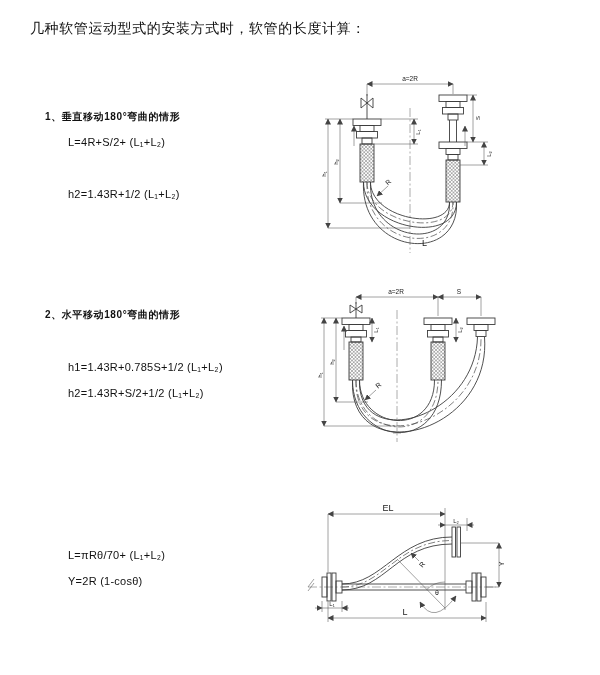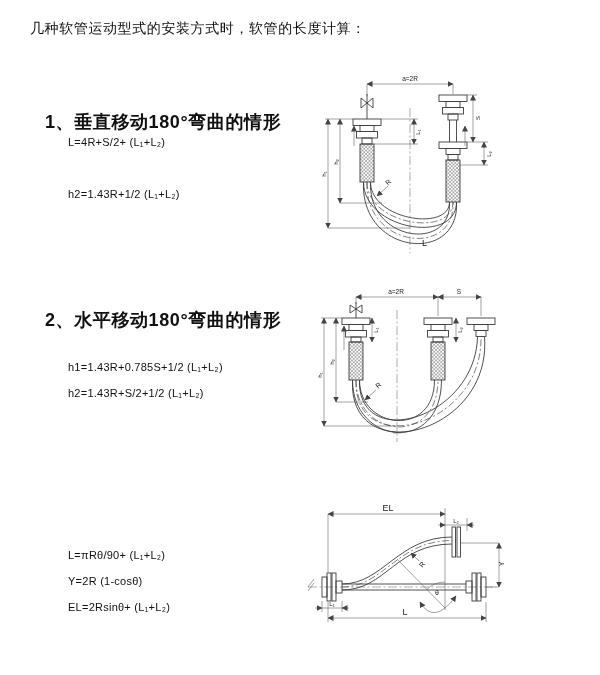--- a/index.html
+++ b/index.html
@@ -1,19 +1,19 @@
 <!DOCTYPE html>
 <html><head>
 <meta charset="utf-8">
 <style>
   html,body{margin:0;padding:0;background:#fff;}
   .page{position:relative;width:600px;height:675px;background:#ffffff;overflow:hidden;
         font-family:"Liberation Sans","DejaVu Sans",sans-serif;color:#111;}
   .title{position:absolute;left:30px;top:20px;font-size:14px;font-weight:normal;letter-spacing:.6px;}
-  .sec-head{position:absolute;font-size:18px;font-weight:bold;letter-spacing:.6px;}
+  .sec-head{position:absolute;font-size:10px;font-weight:bold;letter-spacing:.6px;}
   .formula{position:absolute;font-size:11px;letter-spacing:.25px;}
   svg.diag{position:absolute;}
   
   .d{stroke:#3c3c3c;stroke-width:.9;fill:none;}
   .bd{stroke:#3c3c3c;stroke-width:.9;}           
   .t{stroke:#555;stroke-width:.55;fill:none;}     
   .cl{stroke:#666;stroke-width:.55;fill:none;stroke-dasharray:9 2.5 2 2.5;} 
   .hd{stroke:#4a4a4a;stroke-width:.7;fill:none;stroke-dasharray:7 2.5 2 2.5;} 
   text.lab{fill:#222;font-size:6.5px;font-family:"Liberation Sans","DejaVu Sans",sans-serif;}
   text.sm{font-size:6px;}
@@ -28,23 +28,22 @@
   <div class="title">几种软管运动型式的安装方式时，软管的长度计算：</div>
 
   <div class="sec-head" style="left:45px;top:110px">1、垂直移动180°弯曲的情形</div>
   <div class="formula" style="left:68px;top:136px">L=4R+S/2+ (L₁+L₂)</div>
   <div class="formula" style="left:68px;top:188px">h2=1.43R+1/2 (L₁+L₂)</div>
 
   <div class="sec-head" style="left:45px;top:308px">2、水平移动180°弯曲的情形</div>
   <div class="formula" style="left:68px;top:361px">h1=1.43R+0.785S+1/2 (L₁+L₂)</div>
   <div class="formula" style="left:68px;top:387px">h2=1.43R+S/2+1/2 (L₁+L₂)</div>
 
-  <div class="formula" style="left:68px;top:549px">L=πRθ/90+ (L₁+L₂)</div>
+  <div class="formula" style="left:68px;top:549px">L=πRθ/70+ (L₁+L₂)</div>
   <div class="formula" style="left:68px;top:575px">Y=2R (1-cosθ)</div>
-  <div class="formula" style="left:68px;top:601px">EL=2Rsinθ+ (L₁+L₂)</div>
 
   <svg class="diag" style="left:310px;top:70px" width="280" height="190" viewBox="0 0 280 190">
     <defs>
       <marker id="ar1" markerUnits="userSpaceOnUse" markerWidth="6" markerHeight="6" refX="5.5" refY="3" orient="auto-start-reverse">
         <path d="M0,0 L6,3 L0,6 Z" fill="#444"></path>
       </marker>
       <pattern id="hb1" width="3.5" height="3.5" patternUnits="userSpaceOnUse">
         <path d="M0,3.5 L3.5,0 M0,0 L3.5,3.5" stroke="#666" stroke-width="0.5"></path>
       </pattern>
     </defs>

